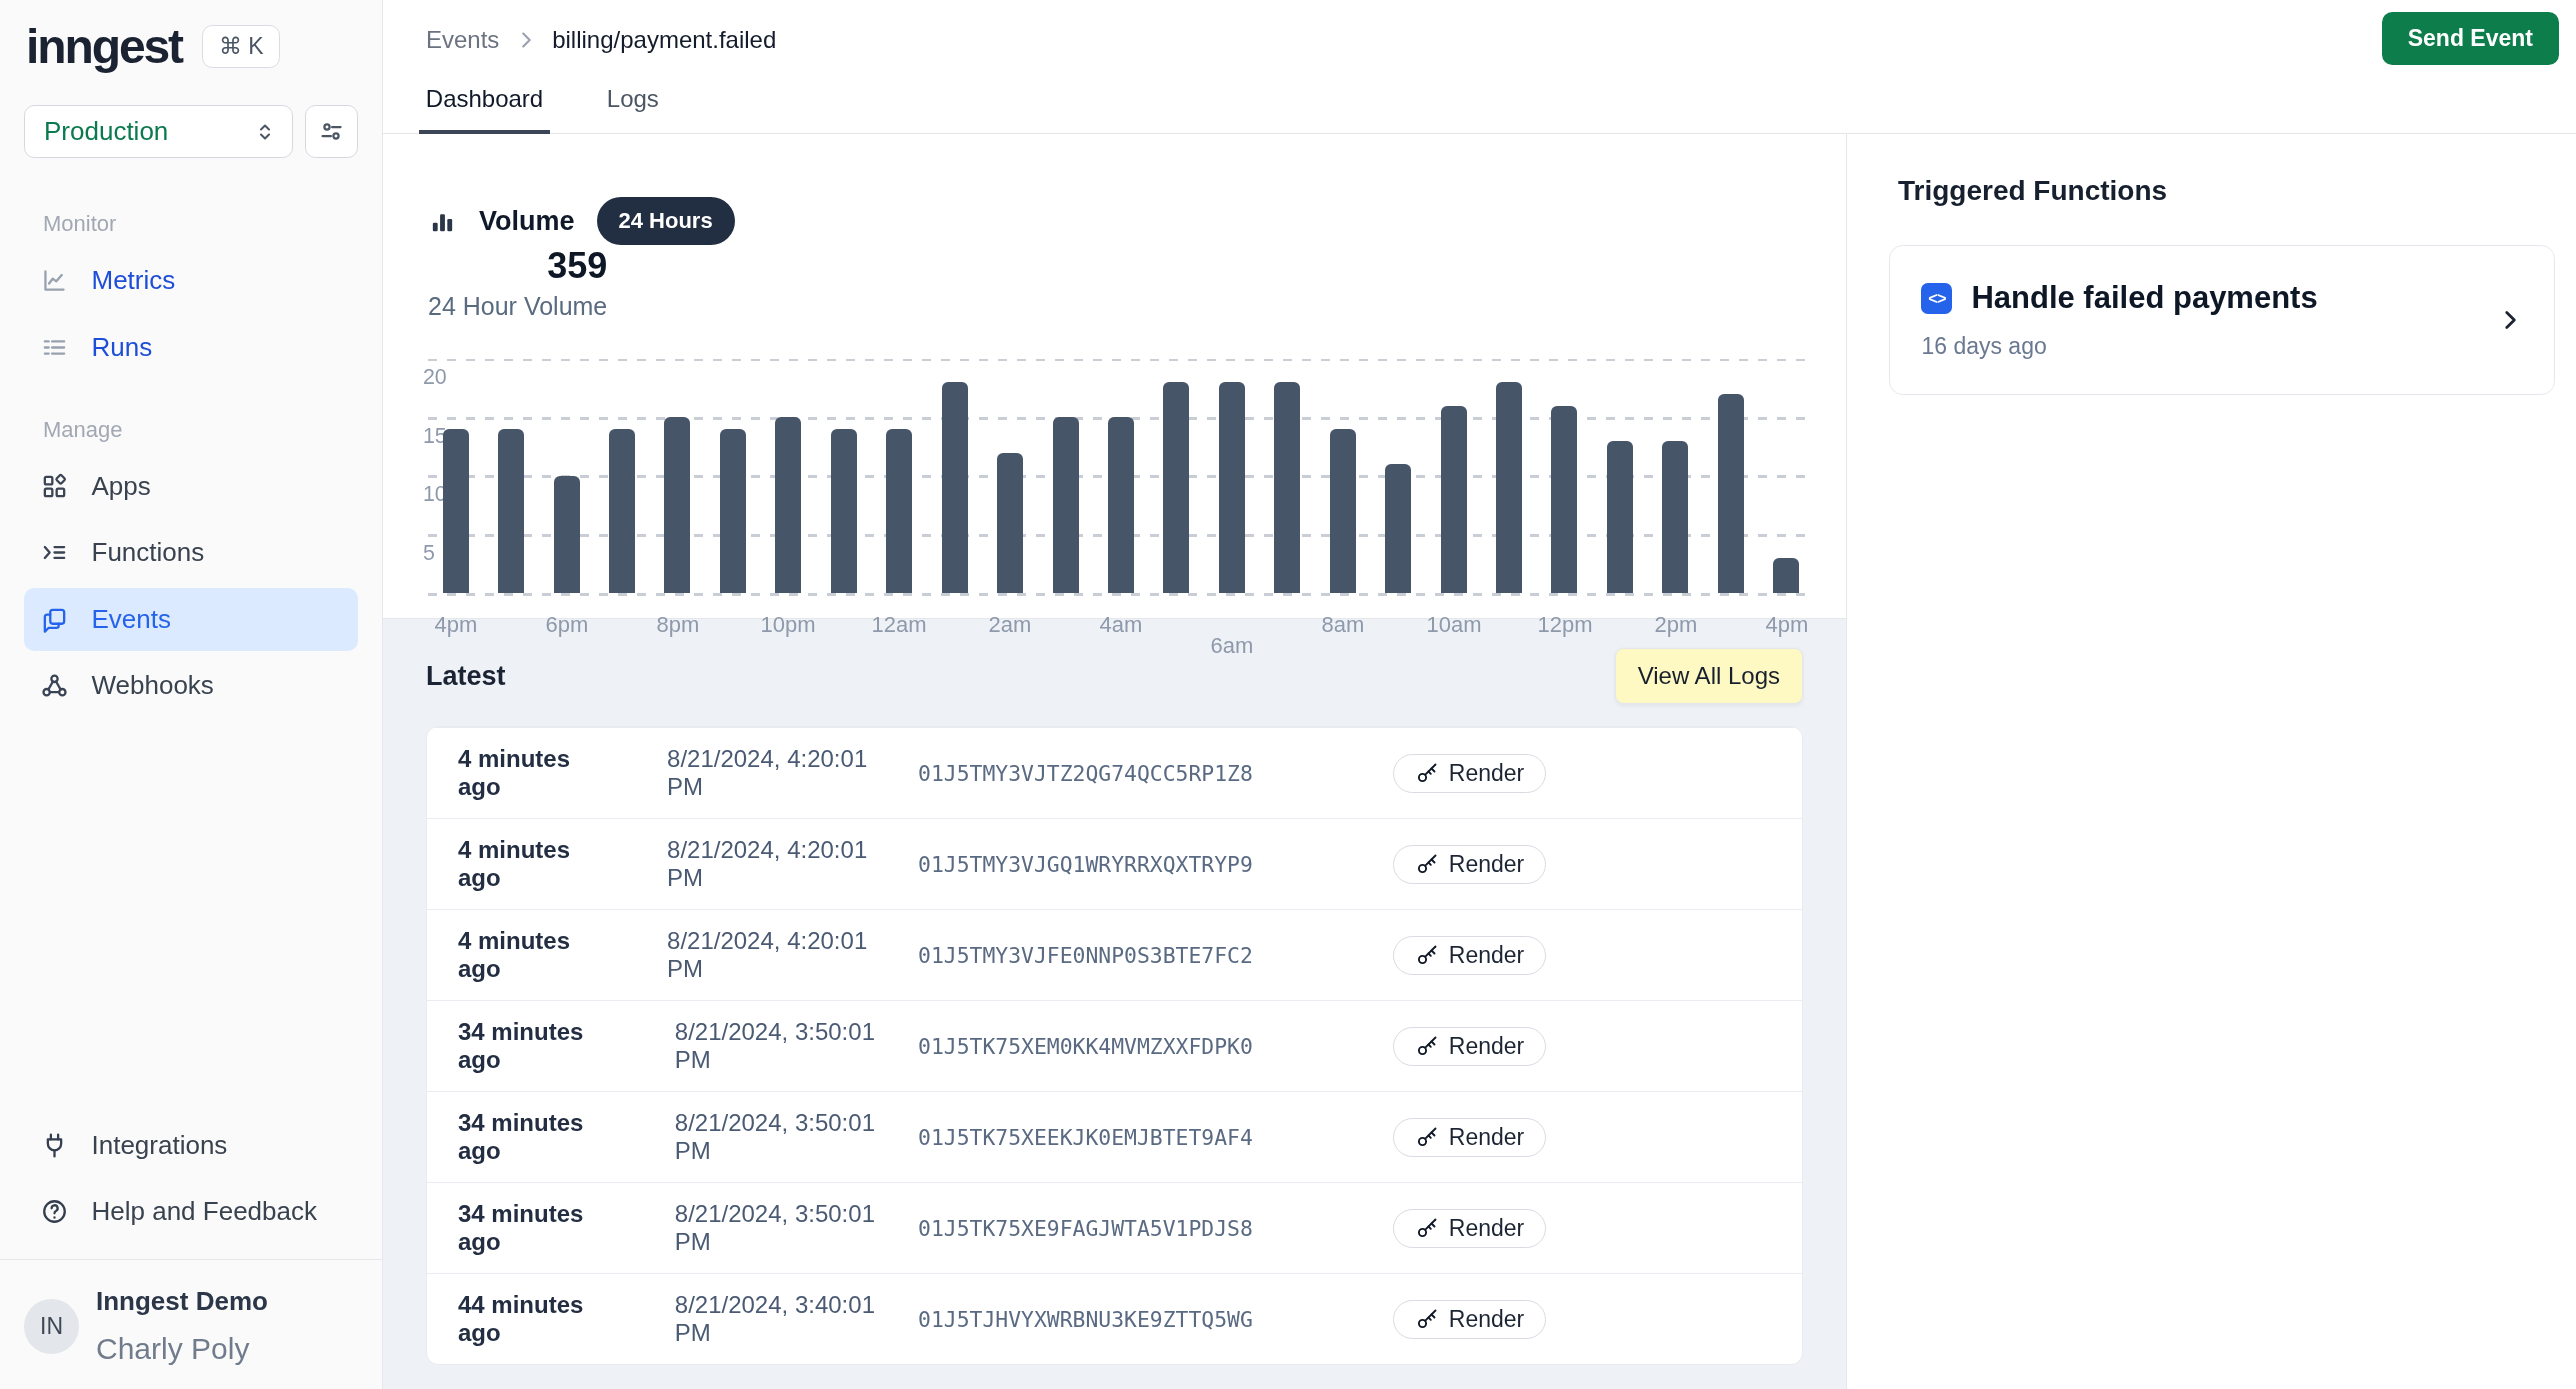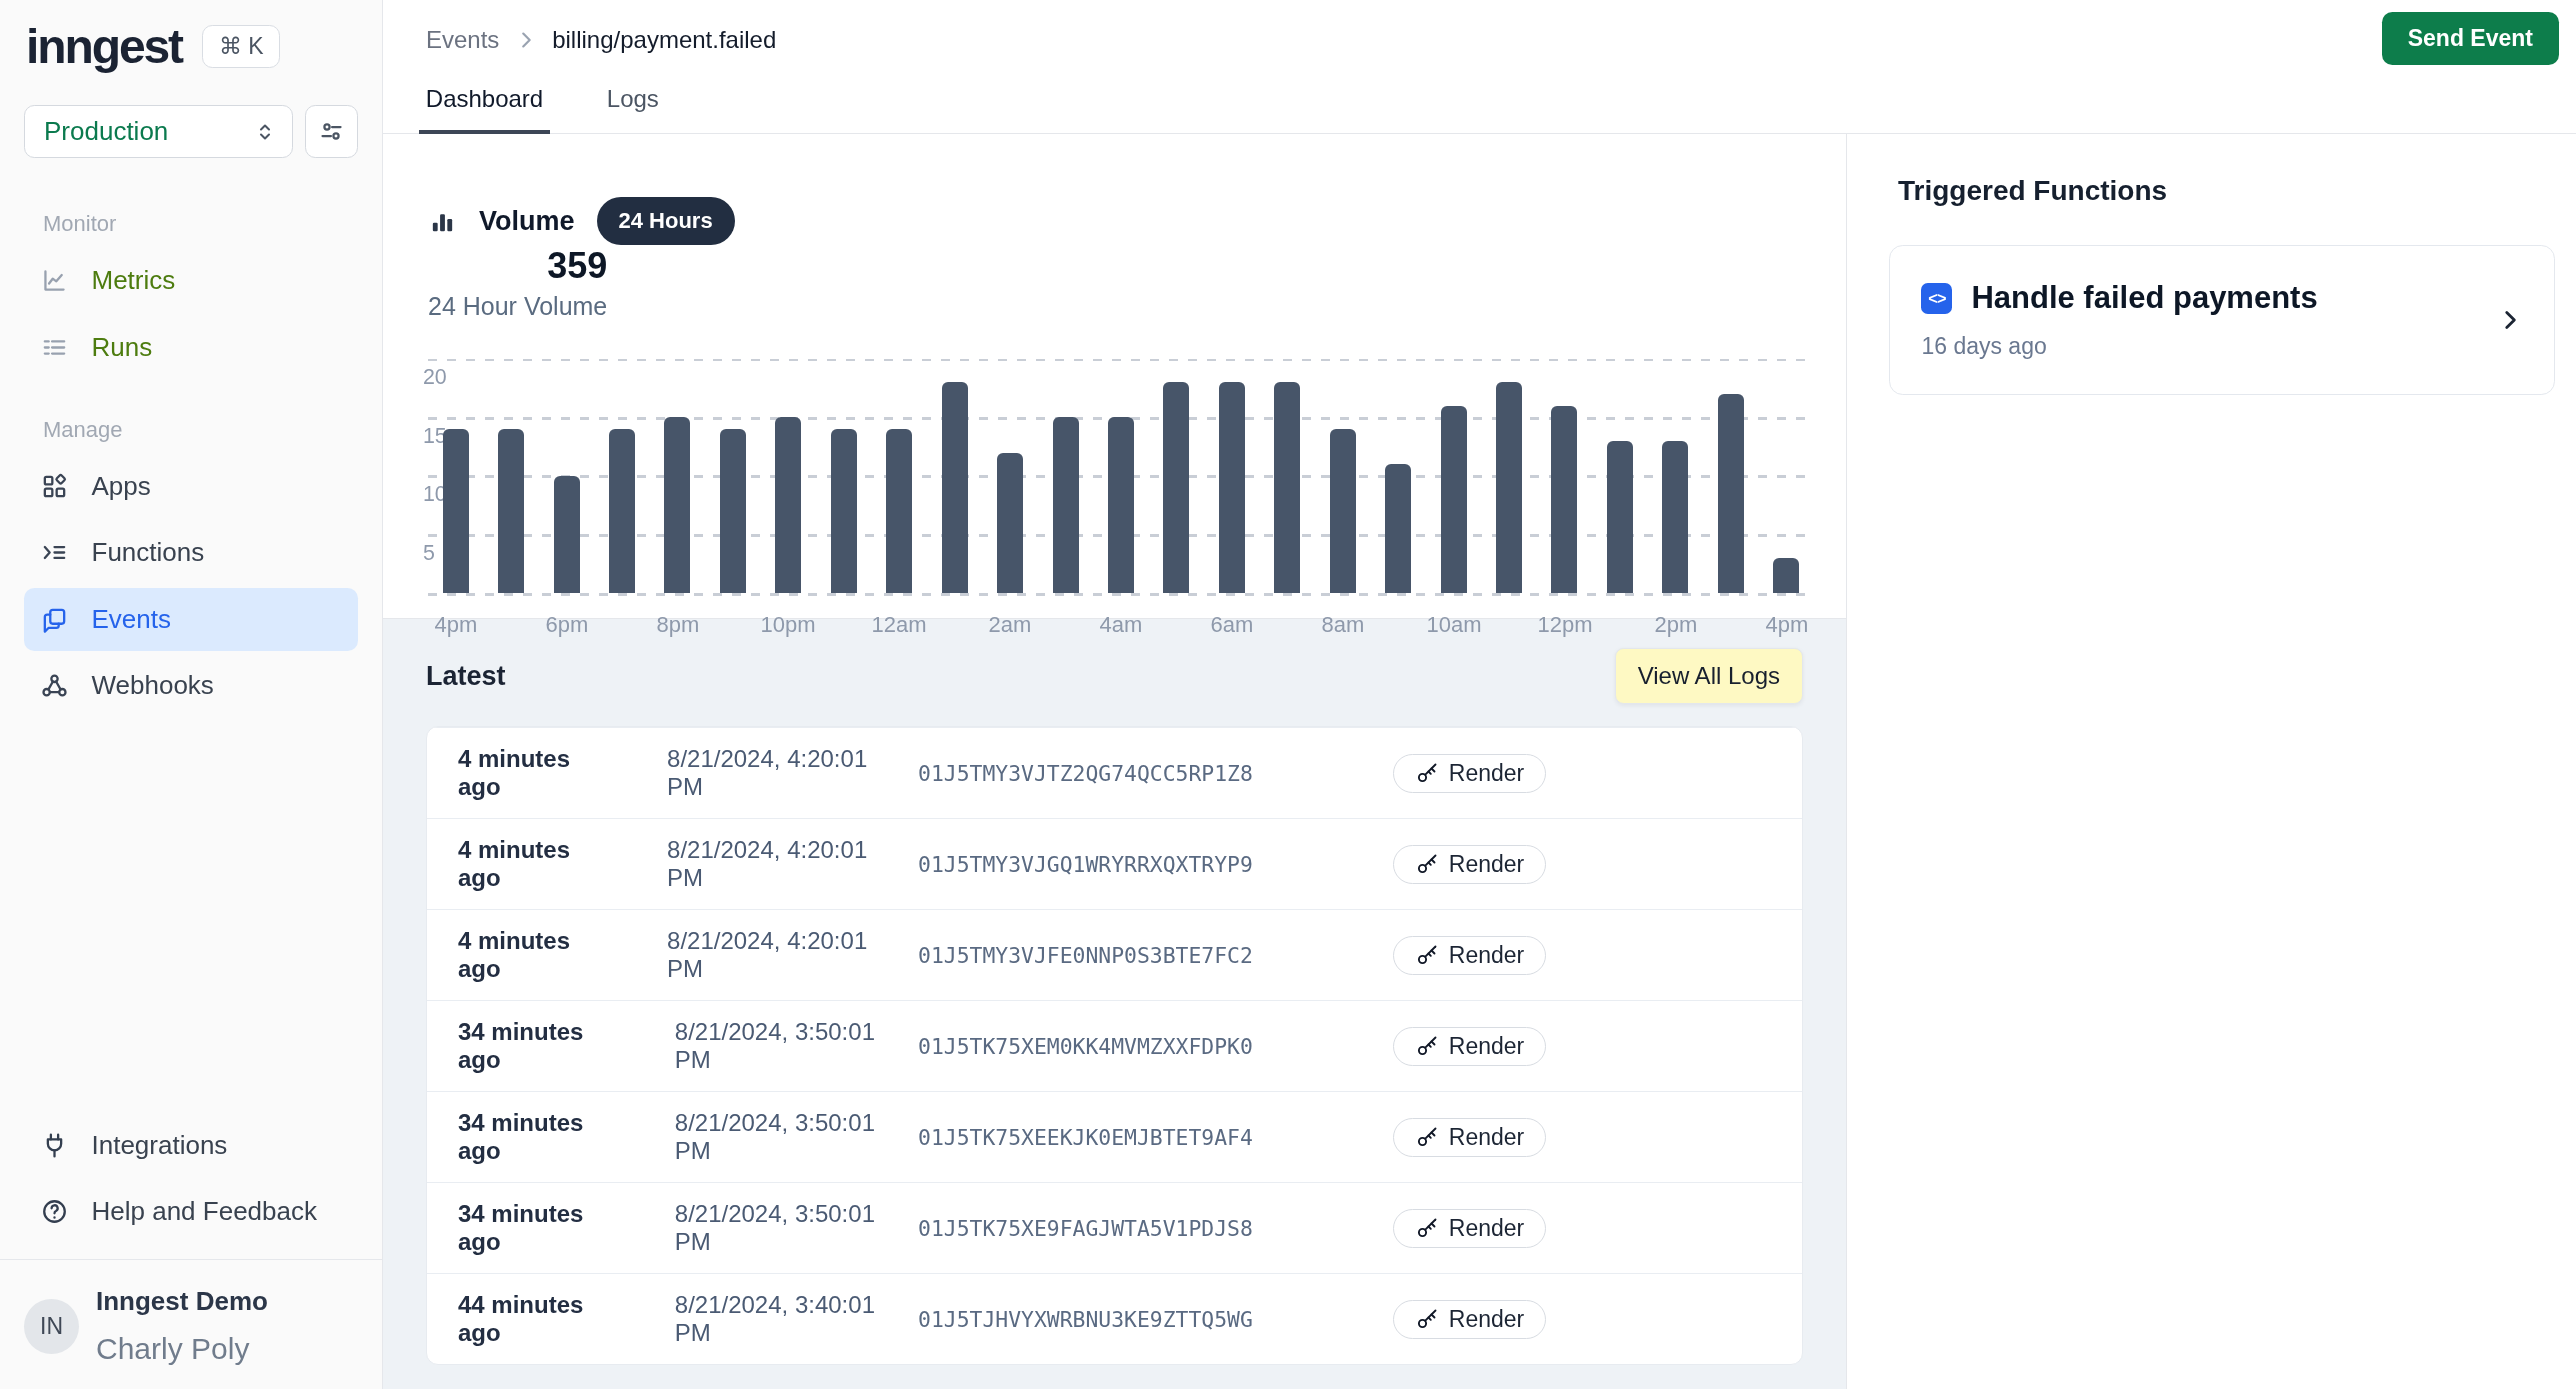--- a/index.html
+++ b/index.html
@@ -18,21 +18,21 @@
   .env-select { flex:1; display:flex; align-items:center; justify-content:space-between; height:53px;
     background:#fff; border:1.7px solid #d5d9df; border-radius:10.3px; padding:0 15.4px 0 19px;
     font-size:26px; color:#0b7a4e; font-family:inherit; cursor:pointer; }
   .icon-btn { width:53px; height:53px; background:#fff; border:1.7px solid #d5d9df; border-radius:10.3px;
     display:flex; align-items:center; justify-content:center; cursor:pointer; }
   .nav { flex:1; margin-top:15.4px; }
   .nav-label { margin:38px 0 12px 43px; font-size:22px; color:#a1a8b3; }
   .nav-item { display:flex; align-items:center; gap:22px; height:63px; margin:3.4px 24px; padding:0 14.5px;
     border-radius:10.3px; font-size:26px; color:#39424f; cursor:pointer; }
   .nav-item .ic { width:31px; height:31px; display:flex; align-items:center; justify-content:center; }
-  .nav-item.muted { color:#4d7c0f; }
+  .nav-item.muted { color:#1d4ed8; }
   .nav-item.active { background:#dbeafe; color:#2563eb; }
   .sidebar-foot { padding-bottom:13.7px; }
   .divider { height:1.7px; background:#e5e7eb; margin:15.4px 0; }
   .user-row { display:flex; align-items:center; gap:17px; padding:10.3px 24px; cursor:pointer; }
   .avatar { width:55px; height:55px; border-radius:50%; background:#e3e6ea; color:#3f4856;
     display:flex; align-items:center; justify-content:center; font-size:23px; }
   .user-org { font-size:26px; font-weight:600; color:#2b3648; }
   .user-name { font-size:30px; color:#707c8c; margin-top:15px; }
 
   
@@ -356,21 +356,21 @@
           </div>
         </div>
       <div class="xlabels" id="xlabels">
           <span class="xtick" style="left: 28px;">4pm</span>
           <span class="xtick" style="left: 139px;">6pm</span>
           <span class="xtick" style="left: 250px;">8pm</span>
           <span class="xtick" style="left: 360px;">10pm</span>
           <span class="xtick" style="left: 471px;">12am</span>
           <span class="xtick" style="left: 582px;">2am</span>
           <span class="xtick" style="left: 693px;">4am</span>
-          <span class="xtick" style="left: 804px;">6am</span>
+          <span class="xtick" style="left: 804px; margin-top: 21px;">6am</span>
           <span class="xtick" style="left: 915px;">8am</span>
           <span class="xtick" style="left: 1026px;">10am</span>
           <span class="xtick" style="left: 1137px;">12pm</span>
           <span class="xtick" style="left: 1248px;">2pm</span>
           <span class="xtick" style="left: 1359px;">4pm</span>
         </div>
     </section>
 
     <section class="latest">
       <div class="latest-head">

